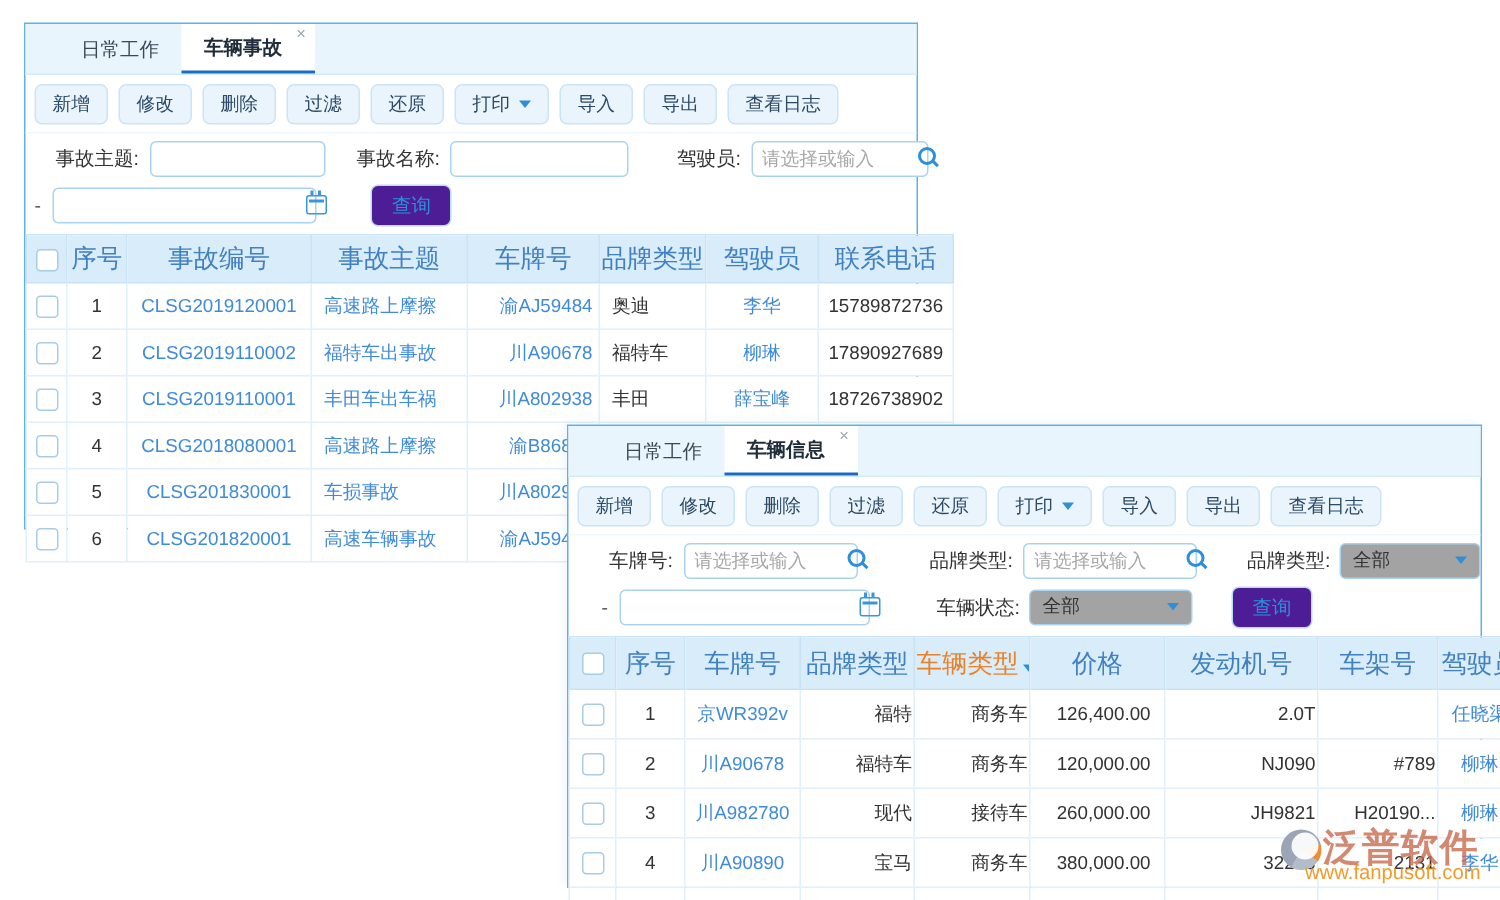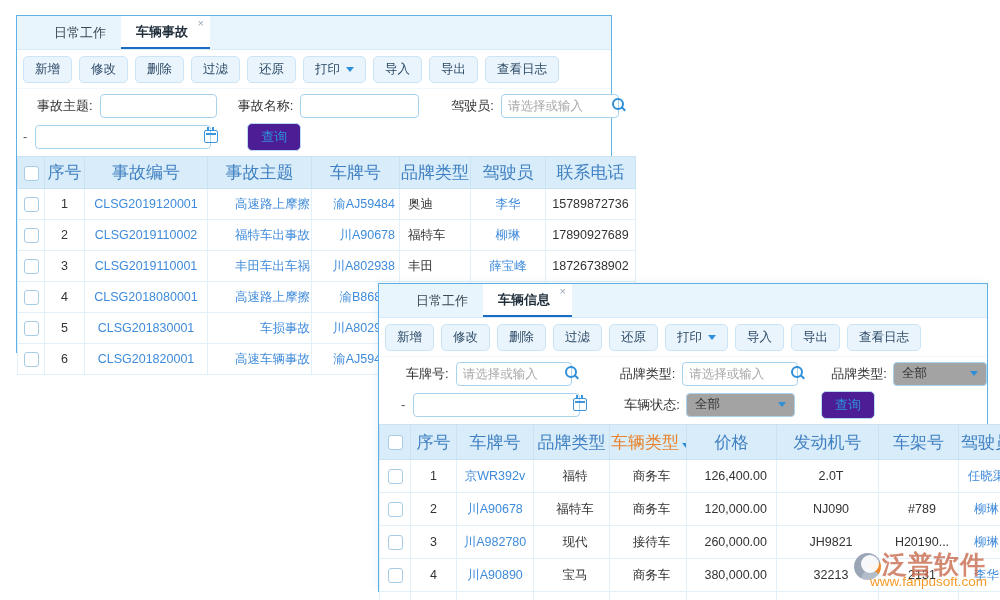--- a/index.html
+++ b/index.html
@@ -46,30 +46,30 @@
            overflow:hidden;white-space:nowrap;text-align:center}
   .grid td{border:1px solid #e2f0fa;height:28px;text-align:center;overflow:hidden;white-space:nowrap;background:#fff}
   .grid td.link{color:#3f8bdb;cursor:pointer}
   .grid th.sorted .lbl{color:#e8832c}
   .grid th .sort-caret{margin-left:3px}
   .cb{display:inline-block;width:13px;height:13px;border:1px solid #a6cce6;border-radius:3px;background:#fff;vertical-align:middle;cursor:pointer}
 
   
   .t1 .c0{width:24px}.t1 .c1{width:37px}.t1 .c2{width:120px}.t1 .c3{width:101px}
   .t1 .c4{width:85px}.t1 .c5{width:68px}.t1 .c6{width:72px}.t1 .c7{width:87px}
-  .t1 td.c3{text-align:right;padding-left:8px}
+  .t1 td.c3{text-align:left;padding-left:8px}
   .t1 td.c4{text-align:right;padding-right:4px}
   .t1 td.c5{text-align:left;padding-left:8px}
 
   
   .t2 th{height:32px}
   .t2 td{height:30px}
   .t2 .c0{width:28px}.t2 .c1{width:43px}.t2 .c2{width:74px}.t2 .c3{width:73px}.t2 .c4{width:74px}
   .t2 .c5{width:87px}.t2 .c6{width:99px}.t2 .c7{width:77px}.t2 .c8{width:53px}
-  .t2 td.c3,.t2 td.c4,.t2 td.c6,.t2 td.c7{text-align:center;padding-left:8px}
+  .t2 td.c3,.t2 td.c4,.t2 td.c6,.t2 td.c7{text-align:right;padding-left:8px}
   .t2 td.c5{text-align:right;padding-right:9px}
 
   
   .watermark{position:absolute;left:852px;top:547px;width:148px;height:50px;z-index:6;pointer-events:none}
   .wm-logo{position:absolute;left:2px;top:6px;width:27px;height:27px;border-radius:50%;
            background:conic-gradient(from 210deg,#9aa5b6 0 62%,#ee8c33 62% 76%,#b3bcc9 76% 100%)}
   .wm-logo::after{content:"";position:absolute;left:7px;top:2px;width:18px;height:18px;border-radius:50%;background:rgba(255,255,255,.92)}
   .wm-brand{position:absolute;left:30px;top:1px;font-size:25px;font-weight:bold;letter-spacing:1px;color:rgba(200,106,78,.8);white-space:nowrap}
   .wm-url{position:absolute;left:18px;top:27px;font-size:13.5px;font-weight:normal;color:rgba(242,149,28,.95);white-space:nowrap}
 </style>

